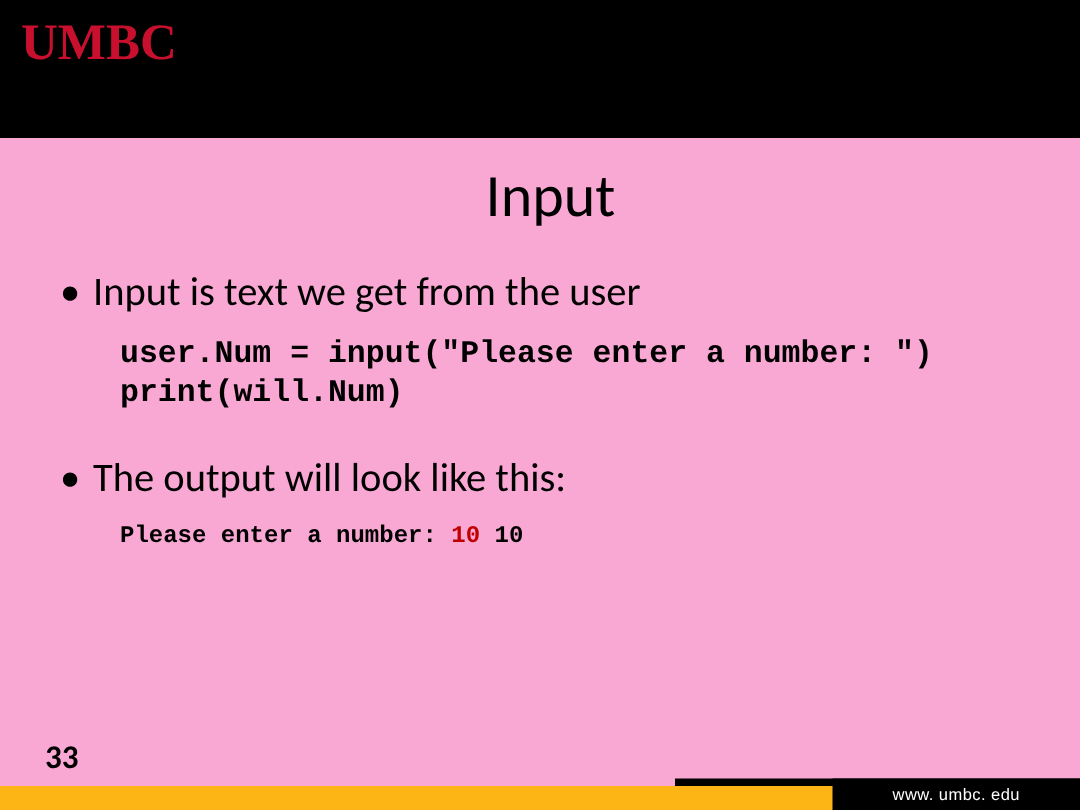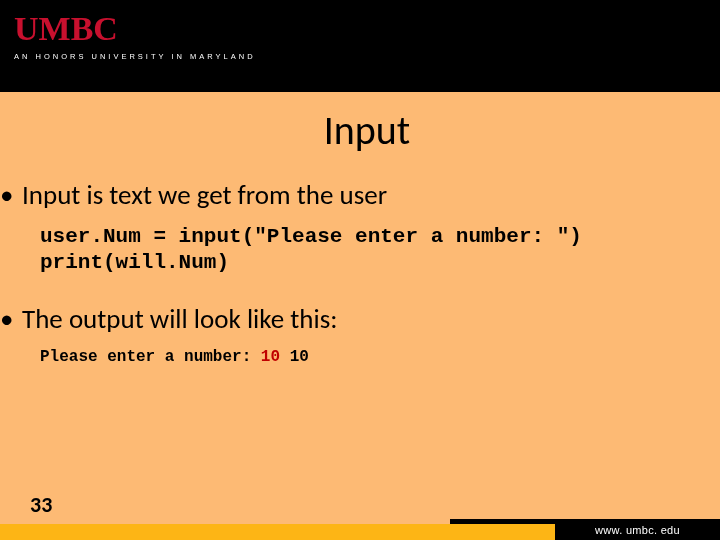--- a/index.html
+++ b/index.html
@@ -1,29 +1,29 @@
 <!DOCTYPE html>
 <html><head>
 <meta charset="utf-8">
 <style>
   * { margin: 0; padding: 0; box-sizing: border-box; }
   html, body { width: 720px; height: 540px; font-family: Calibri, "Segoe UI", Arial, sans-serif; background: #fff; overflow: hidden; }
-  .slide { position: relative; width: 720px; height: 540px; background: #fdba74; }
+  .slide { position: relative; width: 720px; height: 540px; background: #f9a8d4; }
 
   
   .header { background: #000; width: 100%; height: 92px; position: relative; }
   .logo-area { position: absolute; left: 14px; top: 12px; }
   .logo-umbc { font-family: Georgia, "Times New Roman", serif; font-weight: bold; font-size: 34px; color: #c8102e; letter-spacing: 0px; line-height: 1; }
   .logo-tagline { color: #fff; font-size: 7.5px; letter-spacing: 3px; margin-top: 6px; font-family: Arial, sans-serif; }
 
   
   .title { text-align: center; font-size: 40px; color: #000; margin-top: 14px; font-weight: 400; font-family: Calibri, "Segoe UI", Arial, sans-serif; padding-left: 14px; }
 
   
-  .body { padding-right: 20px; margin-top: 24px; }
+  .body { padding-left: 40px; padding-right: 20px; margin-top: 24px; }
   .body ul { list-style: none; }
   .body li.bullet::before { content: "•"; color: #000; display: inline-block; width: 22px; margin-left: 0px; }
   .body li.bullet { font-size: 27px; color: #000; font-family: Calibri, "Segoe UI", Arial, sans-serif; line-height: 1.15; margin-bottom: 14px; }
   .code-block { font-family: "Courier New", Courier, monospace; font-weight: bold; font-size: 21px; color: #000; padding-left: 40px; line-height: 1.25; margin-bottom: 26px; white-space: pre; }
   .output-block { font-family: "Courier New", Courier, monospace; font-weight: bold; font-size: 16px; color: #000; padding-left: 40px; line-height: 1.2; }
   .user-typed { color: #c00000; }
 
   
   .footer { position: absolute; left: 0; bottom: 0; width: 100%; height: 24px; }
   .footer-gold-bar { position: absolute; left: 0; bottom: 0; height: 16px; width: 100%; background: #fdb515; }
@@ -33,21 +33,20 @@
   .page-num { position: absolute; left: 30px; bottom: 22px; font-size: 22px; font-family: Calibri, Arial, sans-serif; font-weight: bold; color: #000; }
 </style>
 </head>
 <body>
 
 <div class="slide">
 
   <div class="header">
     <div class="logo-area">
       <div class="logo-umbc">UMBC</div>
-      <div class="logo-tagline">AN HONORS UNIVERSITY IN MARYLAND</div>
     </div>
   </div>
 
   <div class="title">Input</div>
 
   <div class="body">
     <ul>
       <li class="bullet">Input is text we get from the user</li>
     </ul>
     <div class="code-block"><span>user.Num = input("Please enter a number: ")</span>

